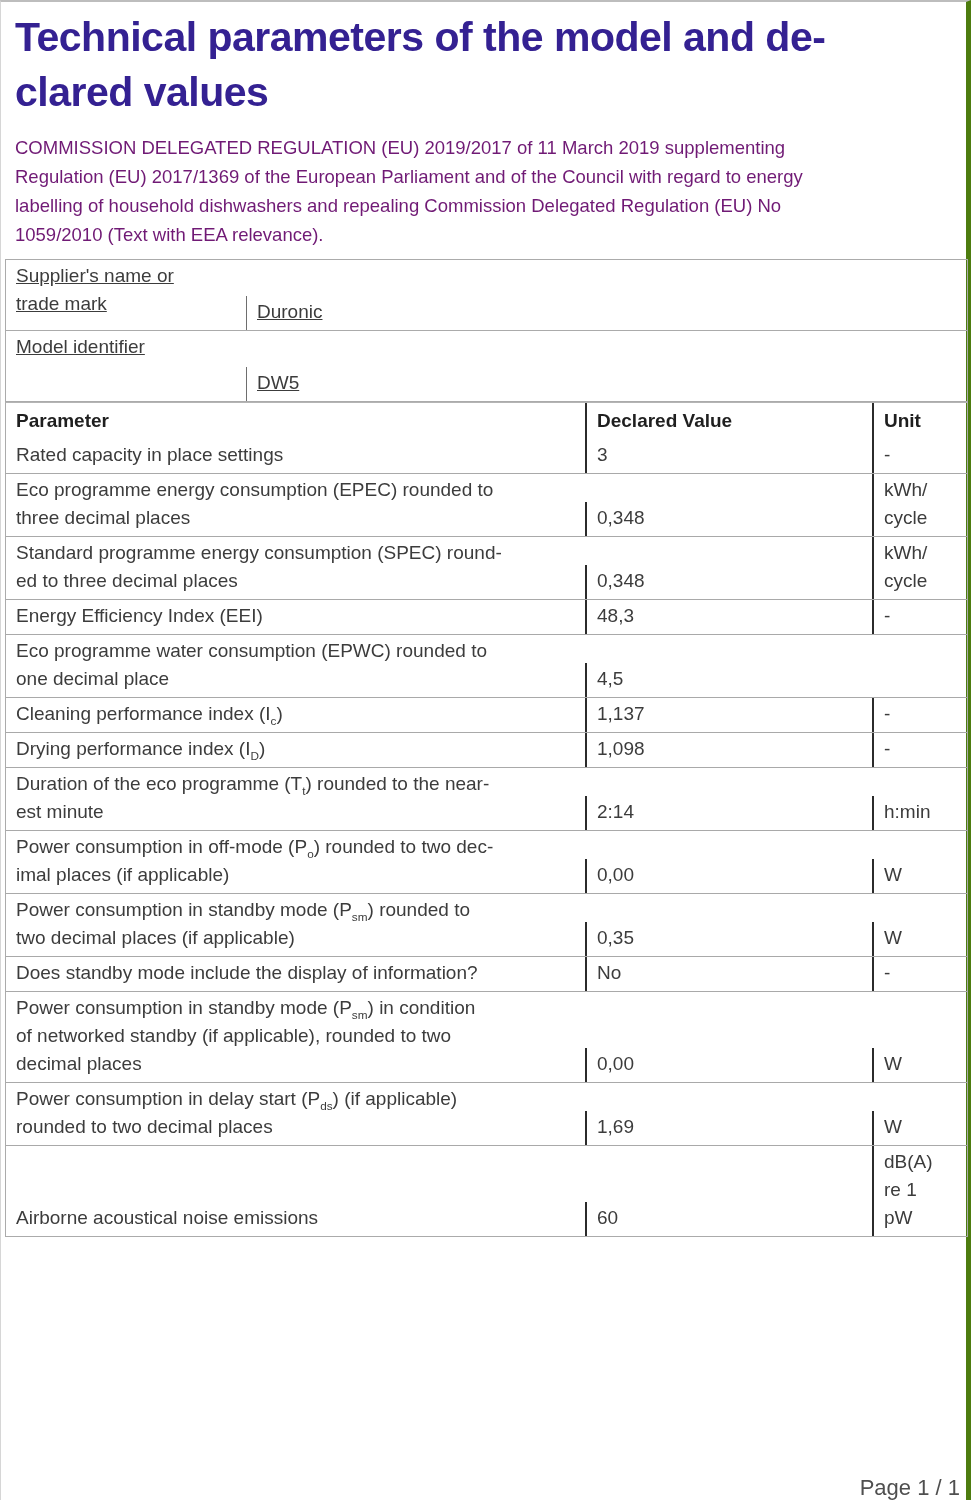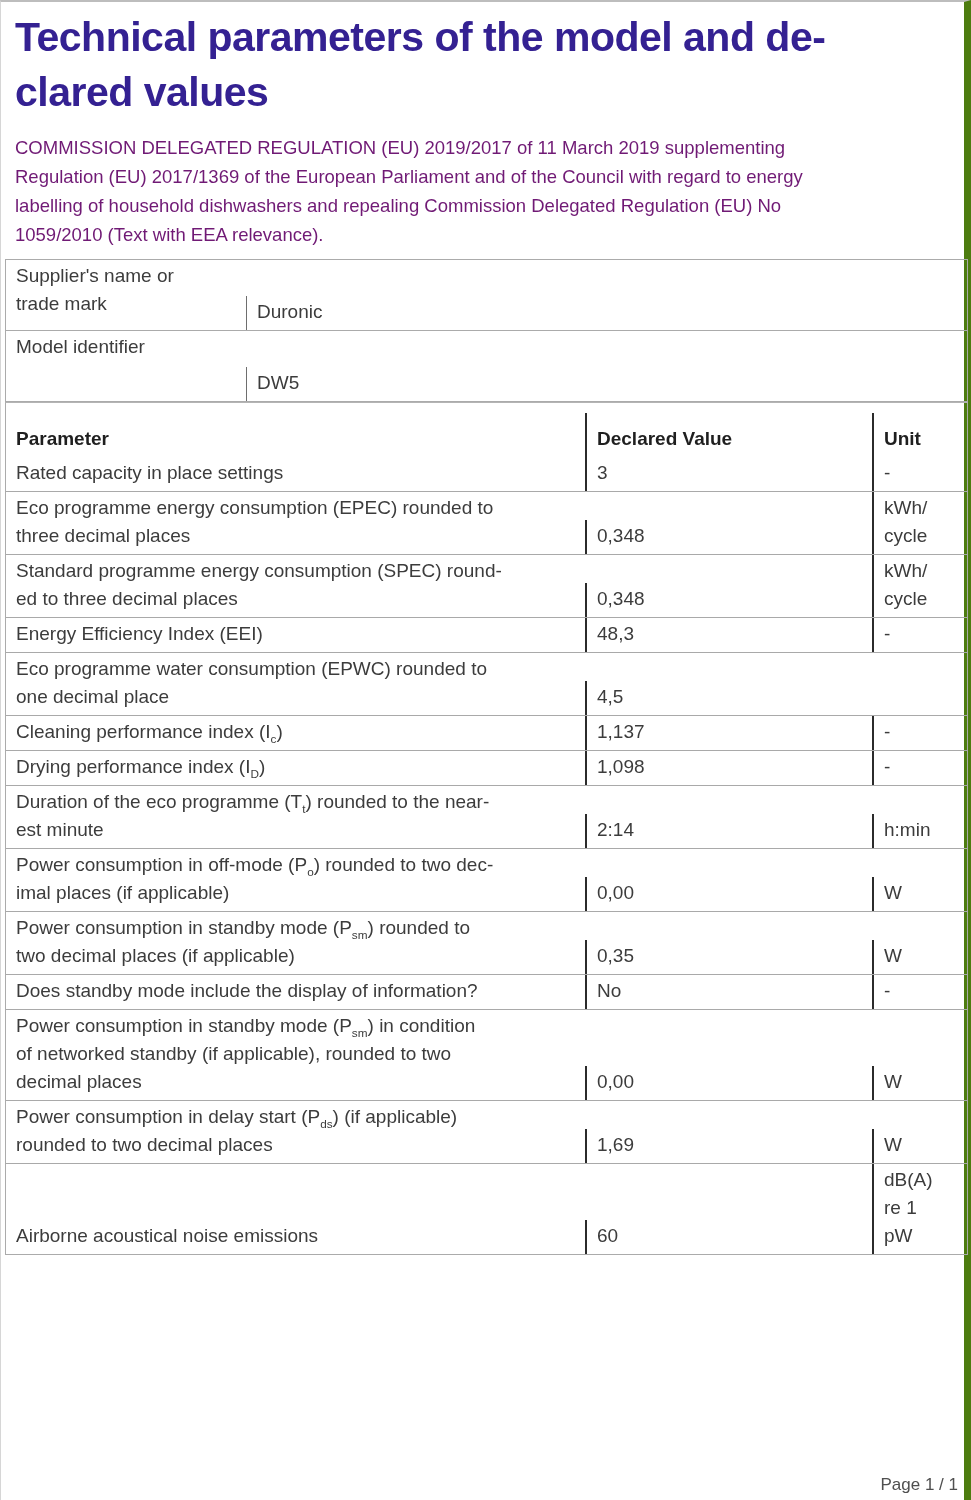--- a/index.html
+++ b/index.html
@@ -9,21 +9,21 @@
     font-family:"Liberation Sans", sans-serif;
     color:#3c3c3c;
     overflow:hidden;
   }
   .page{
     position:relative;
     width:971px;height:1500px;
     box-sizing:border-box;
     border-top:2px solid #bdbdbd;
     border-left:1px solid #d6d6d6;
-    border-right:7px solid #4d7c0f;
+    border-right:5px solid #4d7c0f;
     background:#ffffff;
   }
   .title{
     padding:8px 14px 0 14px;
     font-size:41px;
     line-height:55px;
     font-weight:bold;
     letter-spacing:-0.5px;
     color:#342192;
     white-space:pre-line;
@@ -35,21 +35,21 @@
     color:#701a75;
     white-space:pre-line;
   }
   
   .supplier-table{
     margin:10px 4px 0 4px;
     width:963px;
     box-sizing:border-box;
     border:1px solid #ababab;
   }
-  .srow{display:flex;}
+  .srow{display:flex;text-decoration:underline;}
   .srow + .srow{border-top:1px solid #ababab;}
   .scell{
     box-sizing:border-box;
     padding:2px 10px 4px 10px;
     font-size:19px;
     line-height:28px;
     white-space:pre-line;
   }
   .s-label{width:240px;flex:0 0 240px;}
   .s-value{flex:1;border-left:1px solid #6e6e6e;margin-top:36px;}
@@ -66,28 +66,28 @@
   .cell{
     box-sizing:border-box;
     padding:2px 10px 4px 10px;
     font-size:19px;
     line-height:28px;
     white-space:pre-line;
   }
   .c-param{width:579px;flex:0 0 579px;}
   .c-value{width:287px;flex:0 0 287px;border-left:2px solid #2b2b2b;}
   .c-unit{flex:1;border-left:2px solid #2b2b2b;}
-  .phead .cell{font-weight:bold;color:#1f1f1f;padding-top:12px;margin-top:10px;}
+  .phead .cell{font-weight:bold;color:#1f1f1f;padding-top:4px;}
   sub{font-size:62%;line-height:0;}
   
   .footer{
     position:absolute;
     right:6px;
     top:1473px;
-    font-size:17px;
+    font-size:22px;
     color:#4f4f4f;
   }
 </style>
 </head>
 <body>
 
 <div class="page">
 
   <div class="title">Technical parameters of the model and de-
 clared values</div>

